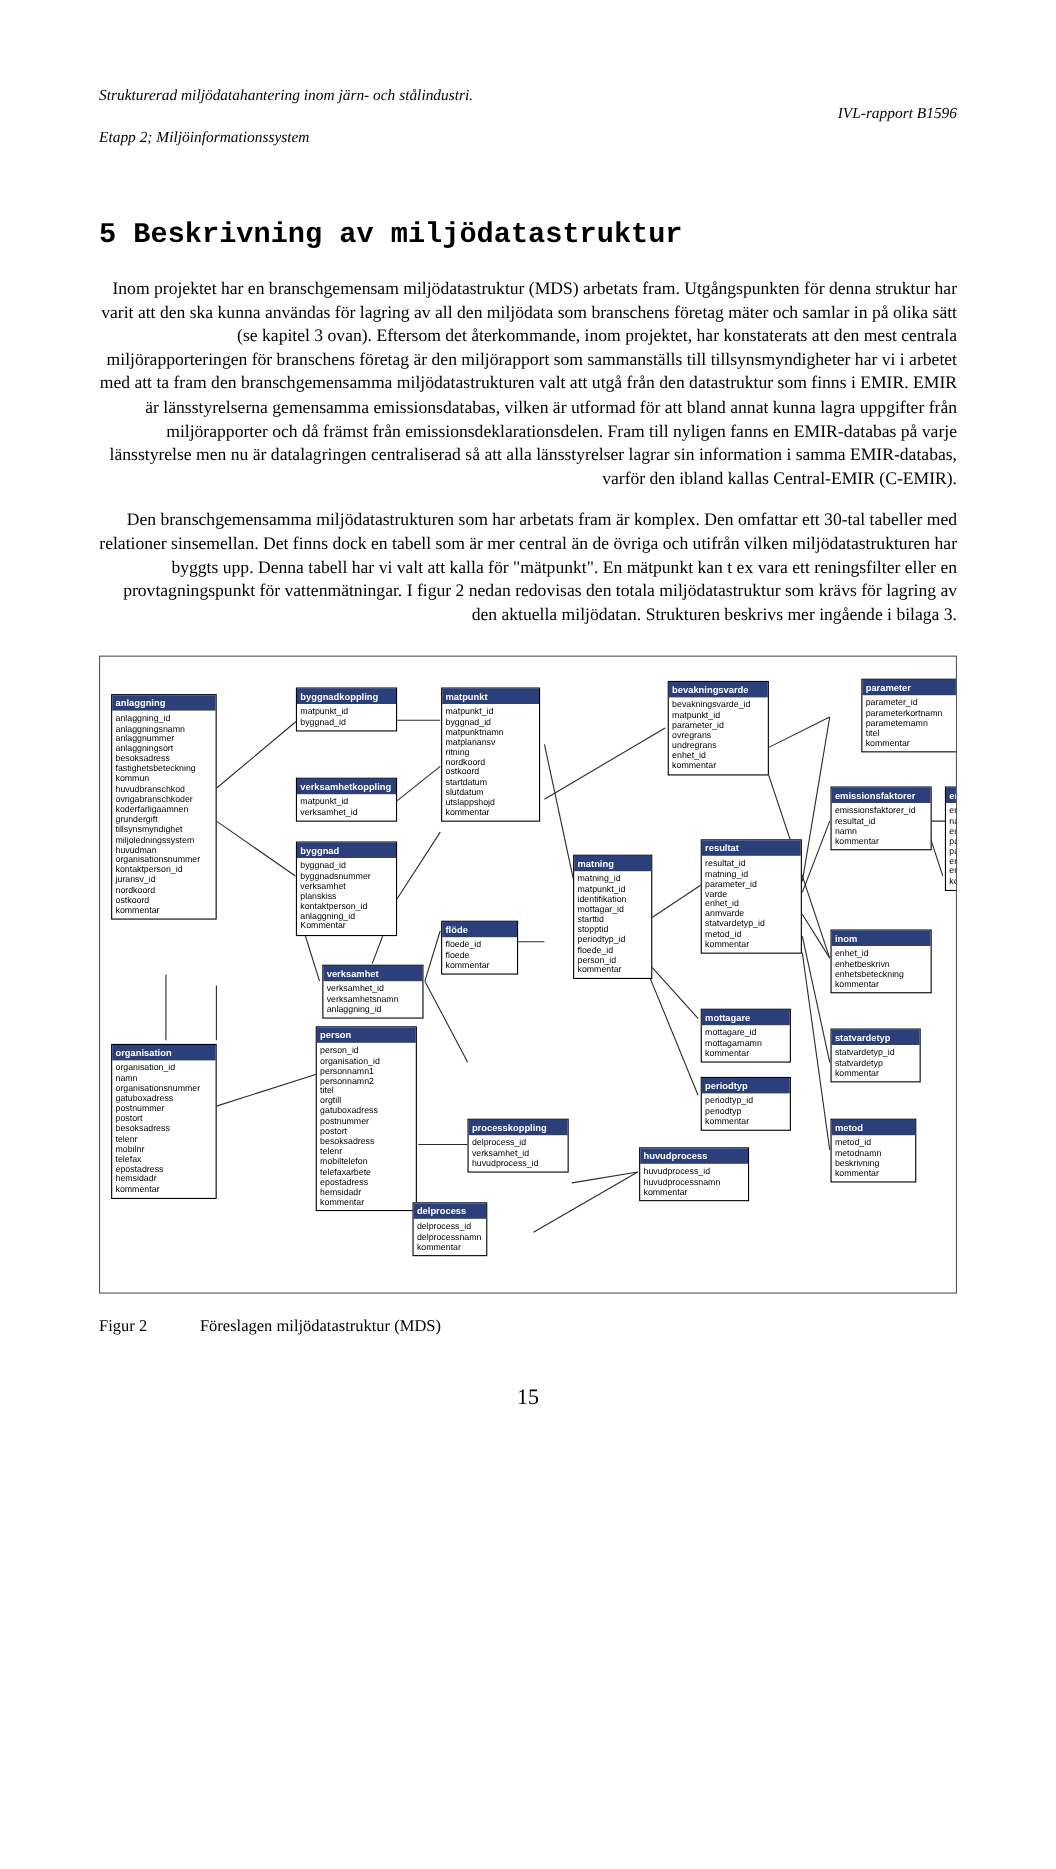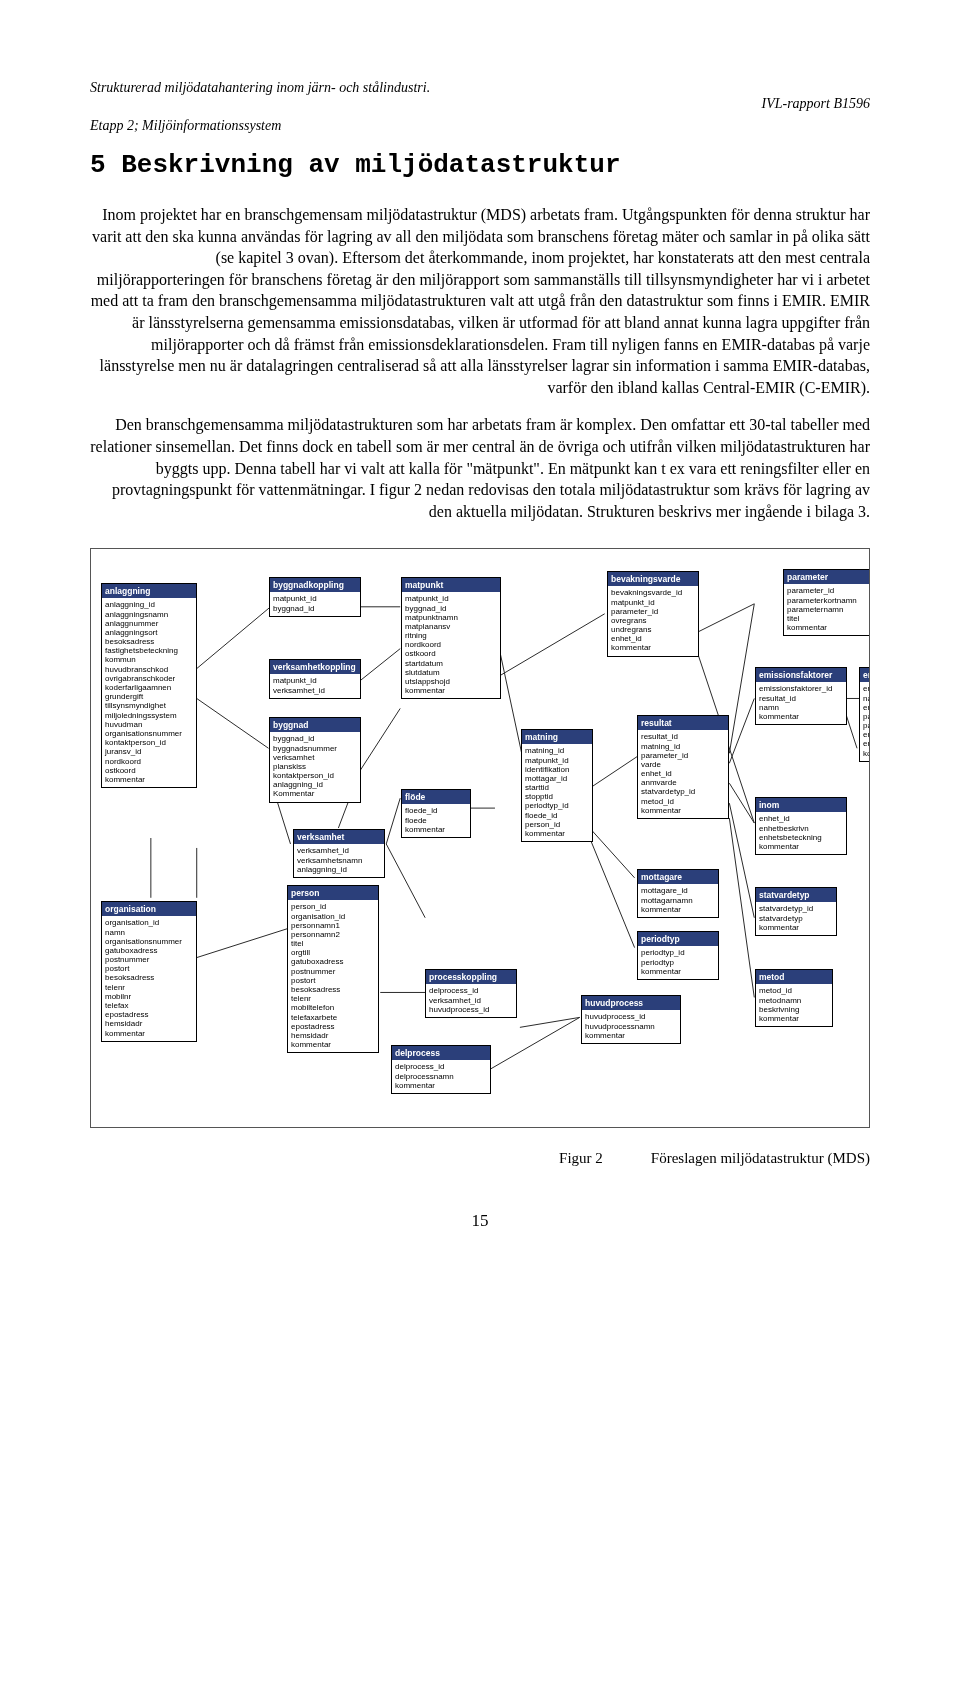--- a/index.html
+++ b/index.html
@@ -17,21 +17,21 @@
     font-style: italic;
     font-size: 14px;
     margin-bottom: 6px;
     flex-direction: column;
   }
   .header-left { text-align: left; }
   .header-right { text-align: right; }
   .subheader {
     font-style: italic;
     font-size: 14px;
-    margin-bottom: 16px;
+    margin-bottom: 64px;
   }
   h1.section-title {
     font-family: Liberation Mono, monospace;
     font-weight: bold;
     font-size: 26px;
     margin: 0 0 24px 0;
   }
   p.body-para {
     font-size: 16px;
     line-height: 1.35;
@@ -79,26 +79,25 @@
   svg.edges line {
     stroke:#2a2a2a;
     stroke-width:1;
   }
   
   .fig-caption {
     margin-top: 22px;
     font-size: 15px;
     display:flex;
     gap: 48px;
-    justify-content: flex-end;
   }
   .page-num {
     text-align:center;
     margin-top: 44px;
-    font-size: 17px;
+    font-size: 20px;
   }
 </style>
 </head>
 <body>
 
 <div class="header">
   <div class="header-left">Strukturerad miljödatahantering inom järn- och stålindustri.</div>
   <div class="header-right">IVL-rapport B1596</div>
 </div>
 <div class="subheader">Etapp 2; Miljöinformationssystem</div>
@@ -237,21 +236,21 @@
         <div>besoksadress</div>
         <div>telenr</div>
         <div>mobiltelefon</div>
         <div>telefaxarbete</div>
         <div>epostadress</div>
         <div>hemsidadr</div>
         <div>kommentar</div>
       </div>
   </div>
 
-  <div class="dbox" style="left:310px;top:28px;width:100px">
+  <div class="dbox" style="left:310px;top:28px;width:90px">
     <div class="dbox-head">matpunkt</div>
     <div class="dbox-body">
         <div>matpunkt_id</div>
         <div>byggnad_id</div>
         <div>matpunktnamn</div>
         <div>matplanansv</div>
         <div>ritning</div>
         <div>nordkoord</div>
         <div>ostkoord</div>
         <div>startdatum</div>
@@ -269,21 +268,21 @@
       </div>
   </div>
   <div class="dbox" style="left:334px;top:420px;width:92px">
     <div class="dbox-head">processkoppling</div>
     <div class="dbox-body">
         <div>delprocess_id</div>
         <div>verksamhet_id</div>
         <div>huvudprocess_id</div>
       </div>
   </div>
-  <div class="dbox" style="left:300px;top:496px;width:100px">
+  <div class="dbox" style="left:284px;top:496px;width:68px">
     <div class="dbox-head">delprocess</div>
     <div class="dbox-body">
         <div>delprocess_id</div>
         <div>delprocessnamn</div>
         <div>kommentar</div>
       </div>
   </div>
 
   <div class="dbox" style="left:430px;top:180px;width:72px">
     <div class="dbox-head">matning</div>

